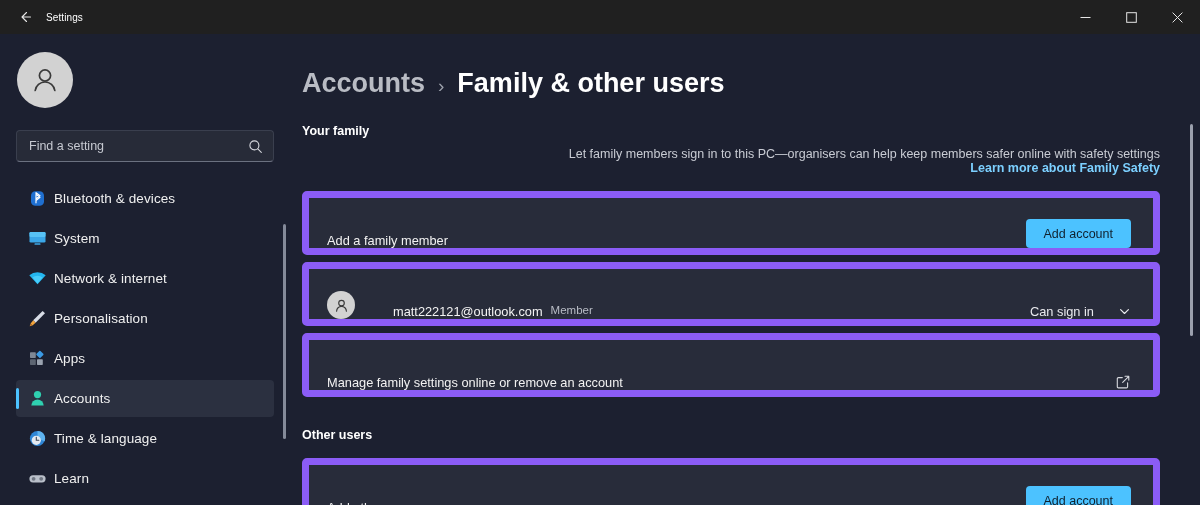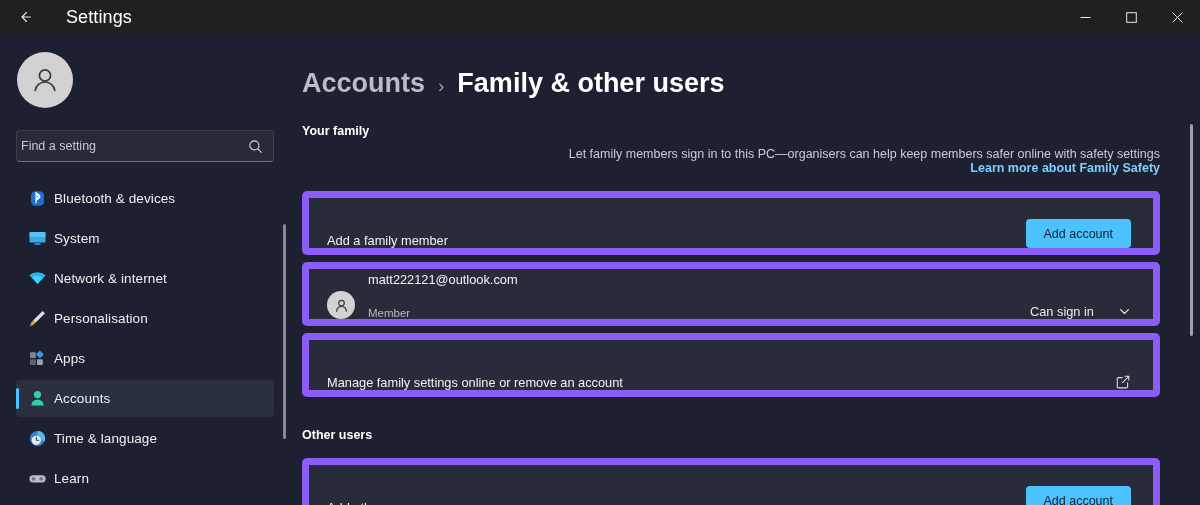--- a/index.html
+++ b/index.html
@@ -15,21 +15,21 @@
   
   .titlebar {
     height:34px; flex:0 0 34px; display:flex; align-items:center;
     background:#202020; position:relative; z-index:20;
   }
   .back-btn {
     width:34px; height:30px; margin-left:8px;
     display:flex; align-items:center; justify-content:center;
     border-radius:4px; cursor:pointer; color:#e8e8e8;
   }
-  .app-title { font-size:18px; color:#ffffff; margin-left:24px; letter-spacing:.1px; }
+  .app-title { font-size:10px; color:#ffffff; margin-left:4px; letter-spacing:.1px; }
   .win-controls { margin-left:auto; display:flex; height:34px; }
   .win-btn {
     width:46px; height:34px; display:flex; align-items:center; justify-content:center;
     cursor:pointer; color:#e6e6e6;
   }
 
   
   .body { flex:1; display:flex; min-height:0; background:#1c2030; position:relative; }
 
   
@@ -40,21 +40,21 @@
   .avatar-wrap { padding:18px 0 0 1px; }
   .avatar {
     width:56px; height:56px; border-radius:50%;
     background:#d2d2d2; display:flex; align-items:center; justify-content:center;
   }
   .search-wrap { margin-top:22px; position:relative; }
   .search-box {
     height:32px; background:#272b38; border:1px solid #3a3f4e;
     border-bottom:1.5px solid #6b7180;
     border-radius:4px; display:flex; align-items:center;
-    padding:0 10px 0 4px;
+    padding:0 10px 0 12px;
   }
   .search-box input {
     flex:1; background:transparent; border:none; outline:none;
     color:#e4e4e4; font-size:12.5px; font-family:"Liberation Sans", sans-serif;
   }
   .search-box input::placeholder { color:#c6c9d1; }
   .search-icon { color:#d6d8de; display:flex; align-items:center; }
 
   .nav { margin-top:18px; position:relative; }
   .nav-item {
@@ -105,21 +105,21 @@
     height:29px; padding:0 18px; font-size:12.5px;
     font-family:"Liberation Sans", sans-serif; cursor:pointer;
     display:flex; align-items:center; justify-content:center;
   }
 
   .acct-avatar {
     width:28px; height:28px; border-radius:50%; background:#d2d2d2;
     display:flex; align-items:center; justify-content:center;
     margin-right:13px; flex:0 0 28px;
   }
-  .acct-text { display:flex; flex-direction:column; gap:20px; }
+  .acct-text { display:flex; flex-direction:row; gap:8px;margin-left:25px; }
   .acct-email { font-size:12.8px; color:#f4f4f4; }
   .acct-role { font-size:11.5px; color:#b8bcc5; }
   .acct-status { display:flex; align-items:center; gap:24px; font-size:12.8px; color:#e9eaee; cursor:pointer; }
 
   .ext-link-ico { color:#d7d9df; display:flex; align-items:center; }
 
   .other-section-title { font-size:12.5px; font-weight:700; color:#ffffff; margin-top:31px; }
 
   .main-scrollbar {
     position:absolute; right:7px; top:90px; width:3px; height:212px;

